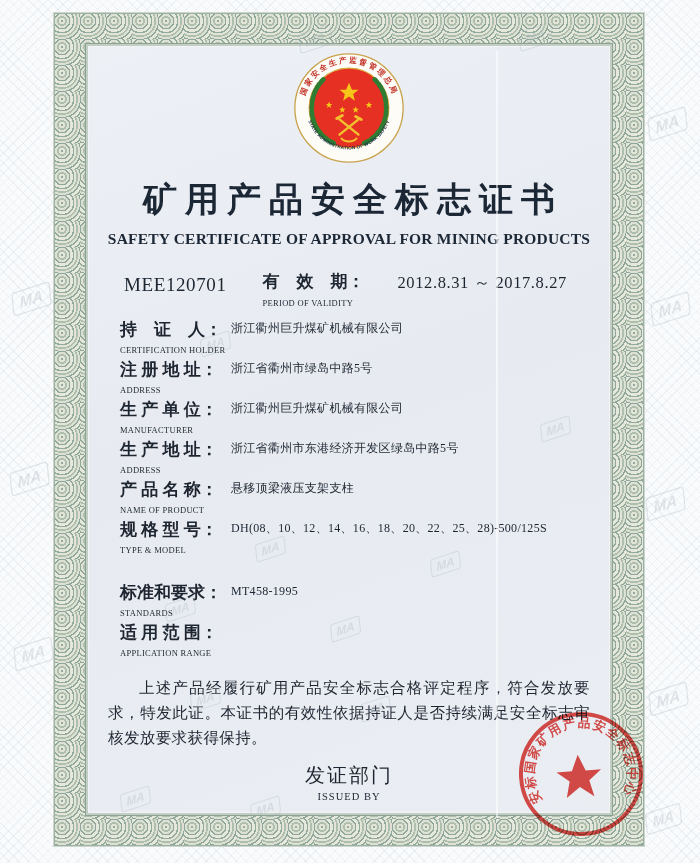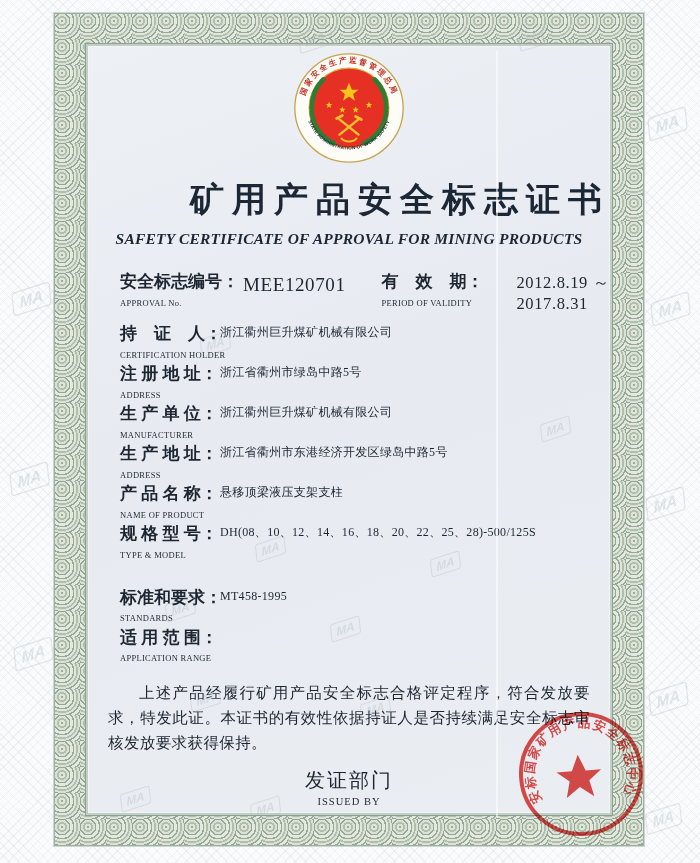--- a/index.html
+++ b/index.html
@@ -32,39 +32,39 @@
     position:absolute;left:86px;top:44px;right:88px;bottom:48px;
     background:linear-gradient(160deg,#edf0f5 0%,#e7ebf1 45%,#eaedf2 100%);
     border:2px solid #c2cdc4;
     box-shadow:0 0 0 1px #8ba295, inset 0 0 0 1px #f2f4f6;
   }
   .content{position:relative;width:100%;height:100%;color:#1d2531;}
   
   .emblem{width:114px;height:114px;margin:5px auto 0;display:block;}
   
   .title-cn{
-    text-align:right;font-size:34px;font-weight:700;letter-spacing:8px;
+    text-align:center;font-size:34px;font-weight:700;letter-spacing:8px;
     color:#1c2736;margin-top:12px;white-space:nowrap;text-indent:8px;
   }
   .title-en{
     text-align:center;font-size:15.5px;font-weight:700;color:#1c2736;
-    margin-top:7px;letter-spacing:.2px;white-space:nowrap;font-style:italic;
+    margin-top:7px;letter-spacing:.2px;white-space:nowrap;
   }
   
   .fields{margin:24px 0 0 32px;}
   .hdr-row{display:flex;align-items:flex-start;margin-bottom:10px;}
   .lbl{display:inline-block;}
   .lbl-cn{font-size:17px;font-weight:700;line-height:1.15;white-space:nowrap;}
   .lbl-en{font-size:8.5px;font-weight:400;letter-spacing:.3px;line-height:1.2;color:#232b36;white-space:nowrap;}
   .val{font-size:12px;line-height:1.25;padding-top:1px;letter-spacing:.3px;}
   .hdr-approval{display:flex;}
   .hdr-approval .val{margin-left:4px;font-size:19px;letter-spacing:.6px;}
   .hdr-validity{display:flex;margin-left:36px;gap:25px;}
   .hdr-validity .val{margin-left:8px;font-size:16.5px;letter-spacing:.6px;}
-  .row{display:flex;align-items:flex-start;margin-bottom:2.5px;min-height:33px;}
+  .row{display:flex;align-items:flex-start;margin-bottom:2.5px;min-height:33px;gap:11px;}
   .row .lbl{width:100px;flex-shrink:0;}
   .row .val{max-width:372px;}
   .gap{height:23px;}
   
   .declaration{
     width:482px;margin:16px auto 0;font-size:15.5px;line-height:1.6;
     text-indent:2em;letter-spacing:.4px;text-align:justify;color:#1d2531;
   }
   
   .issued{ text-align:center;margin-top:11px;}
@@ -132,32 +132,28 @@
       </text>
     </svg>
 
     <div class="title-cn">矿用产品安全标志证书</div>
     <div class="title-en">SAFETY CERTIFICATE OF APPROVAL FOR MINING PRODUCTS</div>
 
     <div class="fields">
 
       <div class="hdr-row">
         <div class="hdr-approval">
-          <span class="lbl">
-            <span class="lbl-cn">安全标志编号：</span><br>
-            <span class="lbl-en">APPROVAL No.</span>
-          </span>
           <span class="val">MEE120701</span>
         </div>
         <div class="hdr-validity">
           <span class="lbl">
             <span class="lbl-cn">有　效　期：</span><br>
             <span class="lbl-en">PERIOD OF VALIDITY</span>
           </span>
-          <span class="val">2012.8.19 ～ 2017.8.31</span>
+          <span class="val">2012.8.31 ～ 2017.8.27</span>
         </div>
       </div>
 
       <div class="row">
         <span class="lbl"><span class="lbl-cn">持　证　人：</span><br>
         <span class="lbl-en">CERTIFICATION HOLDER</span></span>
         <span class="val">浙江衢州巨升煤矿机械有限公司</span>
       </div>
       <div class="row">
         <span class="lbl"><span class="lbl-cn">注 册 地 址：</span><br>

